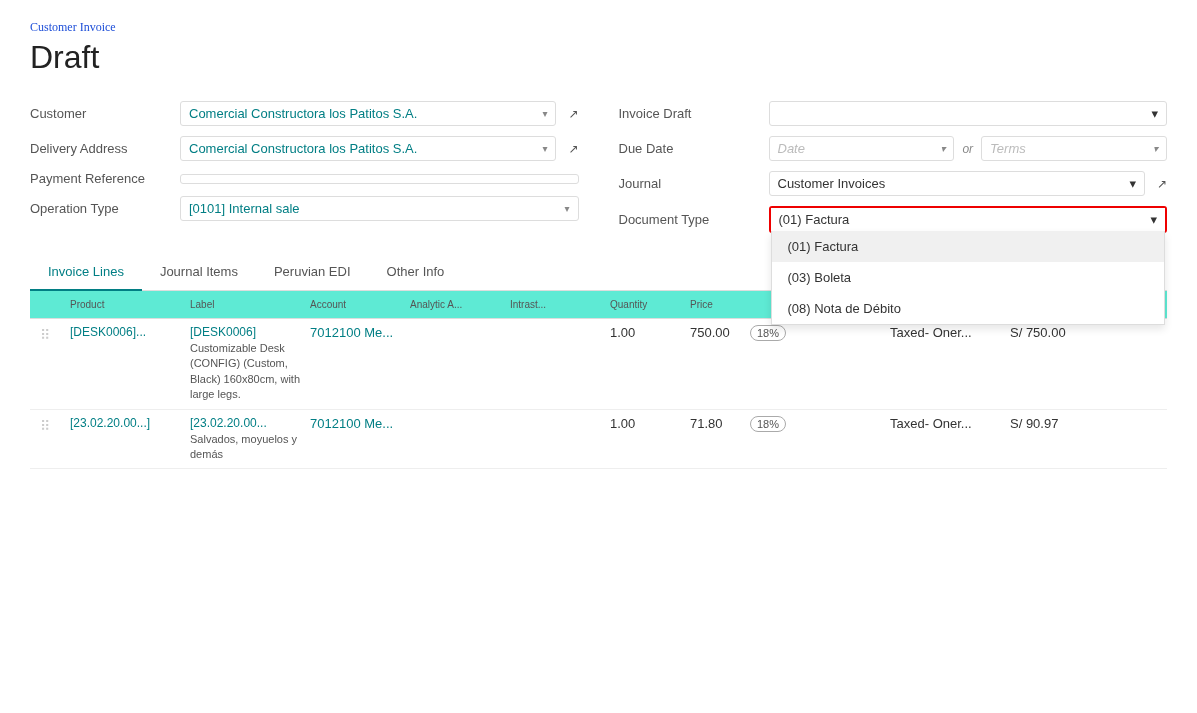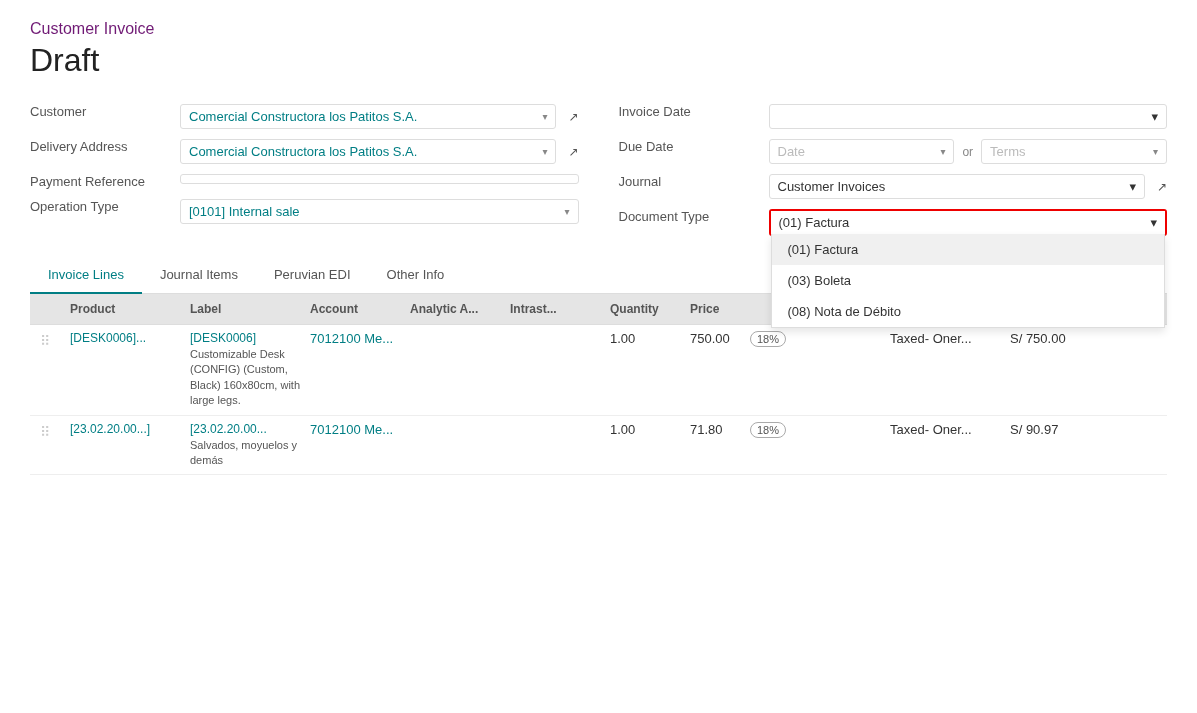--- a/index.html
+++ b/index.html
@@ -1,25 +1,25 @@
 <!DOCTYPE html>
 <html><head>
   <meta charset="utf-8">
   <style>
     * { box-sizing: border-box; margin: 0; padding: 0; }
     body { font-family: 'Segoe UI', Arial, sans-serif; font-size: 13px; color: #333; background: #fff; }
     
     .page { padding: 20px 30px; }
     
-    .page-subtitle { font-size: 16px; color: #701a75; margin-bottom: 4px; }
+    .page-subtitle { font-size: 12px; color: #1d4ed8; margin-bottom: 4px; font-family: Liberation Serif, serif; }
     .page-title { font-size: 32px; font-weight: 300; color: #222; margin-bottom: 20px; }
     
     .form-grid { display: grid; grid-template-columns: 1fr 1fr; gap: 0 40px; margin-bottom: 16px; }
     
-    .form-row { display: flex; padding: 5px 0; }
+    .form-row { display: flex; align-items: center; padding: 5px 0; }
     .form-label { width: 150px; font-size: 13px; color: #555; flex-shrink: 0; }
     .form-value { flex: 1; }
     
     .field-input {
       border: 1px solid #ddd;
       border-radius: 3px;
       padding: 4px 8px;
       font-size: 13px;
       width: 100%;
       display: flex;
@@ -41,37 +41,37 @@
       font-size: 13px;
       background: #fff;
       cursor: pointer;
       display: flex;
       align-items: center;
       justify-content: space-between;
       width: 100%;
     }
     .date-field .caret { color: #888; font-size: 10px; }
     
-    .due-date-row { display: flex; align-items: center; gap: 8px; }
+    .due-date-row { display: flex; align-items: center; gap: 8px; font-style: italic; }
     .due-date-field { flex: 1; }
     .or-text { color: #888; font-size: 12px; }
     .terms-field { flex: 1; }
     
     .tabs { display: flex; border-bottom: 1px solid #ddd; margin-bottom: 0; }
     .tab {
       padding: 10px 18px;
       cursor: pointer;
       font-size: 13px;
       color: #555;
       border-bottom: 2px solid transparent;
       margin-bottom: -1px;
     }
     .tab.active { color: #017e84; border-bottom: 2px solid #017e84; font-weight: 500; }
     
-    .table-header { display: grid; grid-template-columns: 30px 120px 120px 100px 100px 100px 80px 60px 140px 120px 100px; padding: 8px 10px; background: #e5e5e5; border-bottom: 1px solid #ddd; font-size: 12px; color: #555; font-weight: 700; }
+    .table-header { display: grid; grid-template-columns: 30px 120px 120px 100px 100px 100px 80px 60px 140px 120px 100px; padding: 8px 10px; background: #5eead4; border-bottom: 1px solid #ddd; font-size: 10px; color: #555; font-weight: 400; }
     
     .table-row-wrapper { border-bottom: 1px solid #eee; }
     .table-row { display: grid; grid-template-columns: 30px 120px 120px 100px 100px 100px 80px 60px 140px 120px 100px; padding: 6px 10px; align-items: start; }
     
     .drag-handle { color: #ccc; cursor: grab; font-size: 14px; padding-top: 2px; }
     
     .product-code { color: #017e84; font-size: 12px; }
     .product-desc { font-size: 11px; color: #555; margin-top: 2px; line-height: 1.4; }
     
     .cell { font-size: 13px; }
@@ -197,21 +197,21 @@
           <div class="field-input">
             <span class="field-input-text">[0101] Internal sale</span>
             <span class="caret">▾</span>
           </div>
         </div>
       </div>
     </div>
 
     <div>
       <div class="form-row">
-        <div class="form-label">Invoice Date</div>
+        <div class="form-label">Invoice Draft</div>
         <div class="form-value">
           <div class="invoice-date-field">
             <span></span>
             <span class="caret">▾</span>
           </div>
         </div>
       </div>
 
       <div class="form-row">
         <div class="form-label">Due Date</div>

